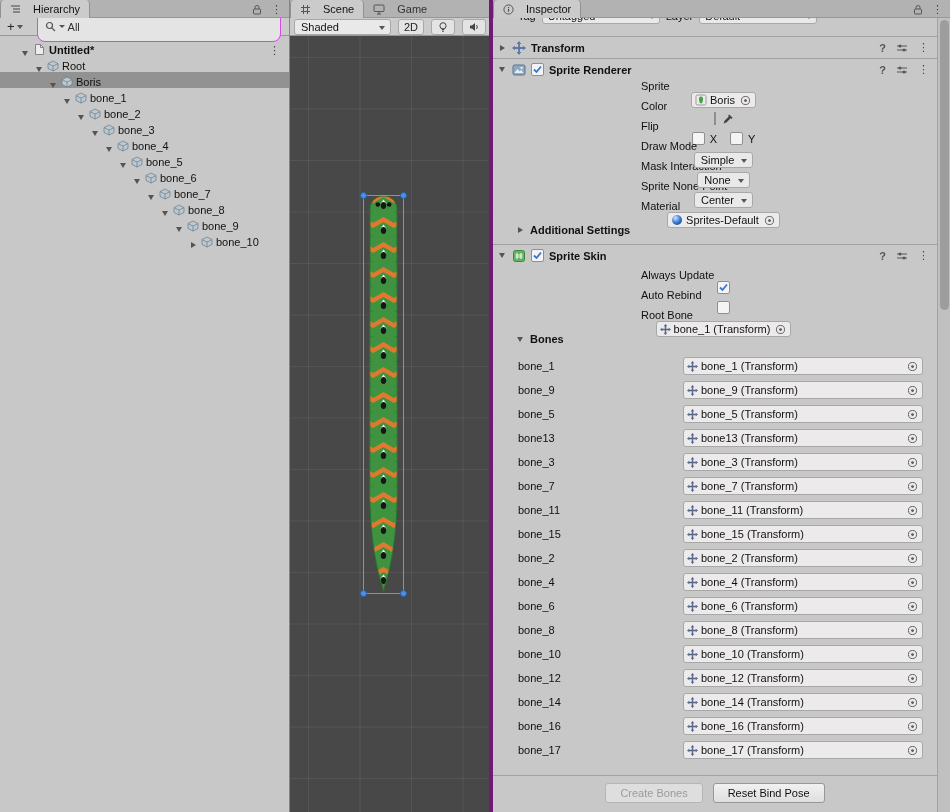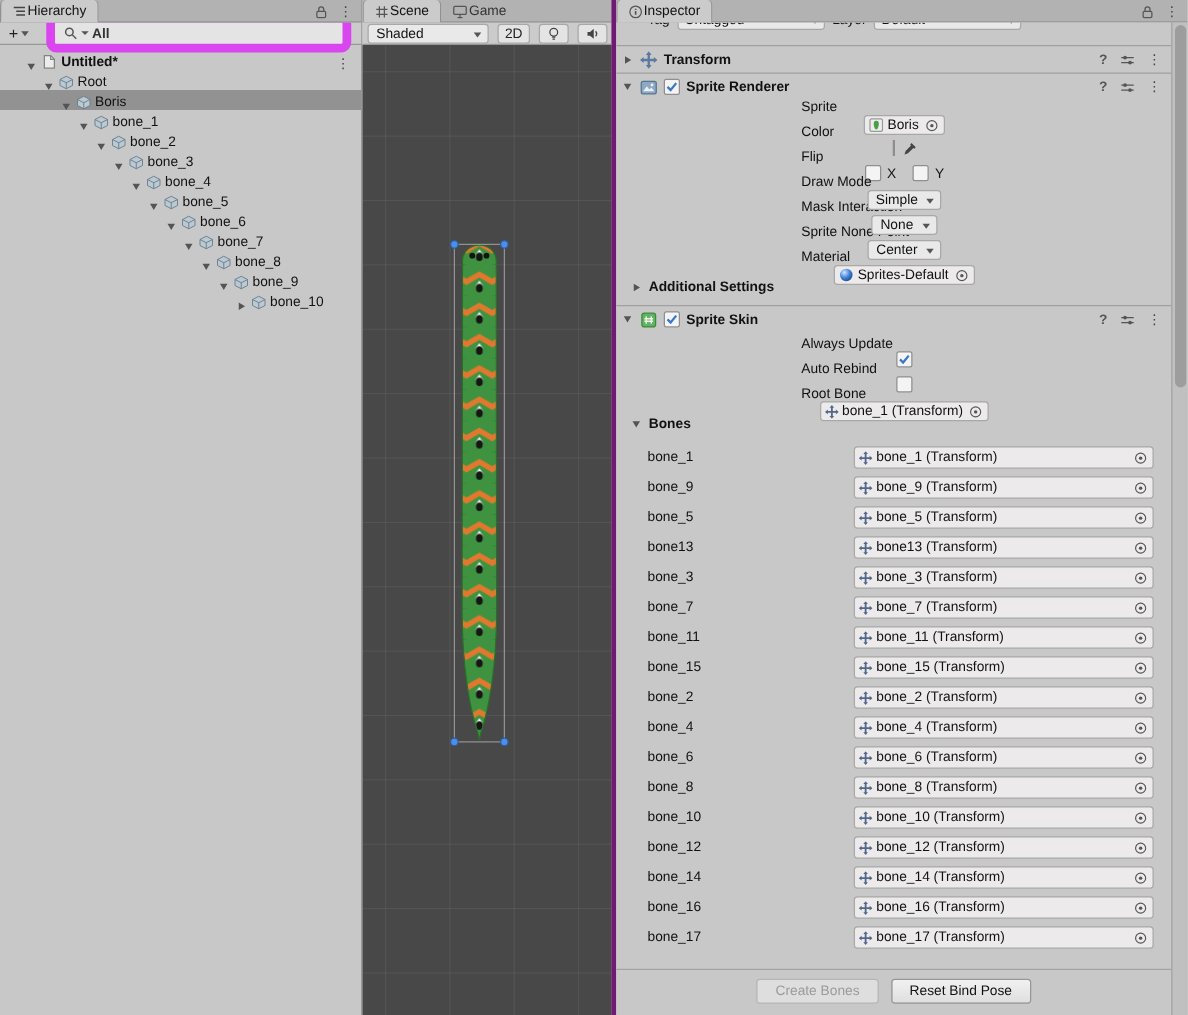--- a/index.html
+++ b/index.html
@@ -7,30 +7,30 @@
   body { font-family:"Liberation Sans","DejaVu Sans",sans-serif; font-size:11px; color:#111; background:#c8c8c8; }
   .app { position:relative; width:950px; height:812px; }
 
   .panel { position:absolute; top:0; bottom:0; background:#c8c8c8; }
   .hierarchy { left:0; width:290px; border-right:1px solid #868686; }
   .scenepanel { left:290px; width:204px; border-right:5px solid #701a75; }
   .inspector { left:493px; width:457px; }
 
   
   .tabstrip { height:18px; background:#b2b2b2; display:flex; align-items:stretch; box-shadow:inset 0 -1px 0 #979797; position:relative; }
-  .tab { display:flex; align-items:center; gap:1px; padding:0 9px; color:#333; white-space:nowrap; }
+  .tab { display:flex; align-items:center; gap:12px; padding:0 9px; color:#333; white-space:nowrap; }
   .tab.active { background:#cbcbcb; border-left:1px solid #919191; border-right:1px solid #919191; border-radius:4px 4px 0 0; color:#111; }
   .strip-right { margin-left:auto; display:flex; align-items:center; gap:9px; padding-right:7px; }
   .kebab { font-family:"DejaVu Sans",sans-serif; color:#444; font-size:11px; line-height:1; }
 
   
   .toolbar { height:18px; background:#cbcbcb; border-bottom:1px solid #979797; display:flex; align-items:center; padding:0 3px; }
   .plus-btn { display:flex; align-items:center; gap:2px; padding:0 4px; font-size:13px; color:#222; }
   .caret { width:0; height:0; border-left:3.5px solid transparent; border-right:3.5px solid transparent; border-top:4.5px solid #555; display:inline-block; }
-  .searchbox { flex:1; height:31px; margin:0 5px 0 10px; background:#e4e4e4; border:7px solid #d946ef; border-radius:8px; display:flex; align-items:center; gap:3px; padding:0 7px; color:#333;font-weight:bold; }
+  .searchbox { flex:1; height:31px; margin:0 5px 0 10px; background:#e4e4e4; border:1px solid #d946ef; border-radius:8px; display:flex; align-items:center; gap:3px; padding:0 7px; color:#333; }
   .searchbox .caret { border-top-width:3.5px; border-left-width:3px; border-right-width:3px; }
 
   
   .tree { padding-top:4px; }
   .trow { height:16px; display:flex; align-items:flex-end; gap:3px; white-space:nowrap; }
   .trow.selected { background:#929292; }
   .tri-down { width:0; height:0; border-left:3.5px solid transparent; border-right:3.5px solid transparent; border-top:5px solid #545454; flex:none; }
   .tri-right { width:0; height:0; border-top:3.5px solid transparent; border-bottom:3.5px solid transparent; border-left:5px solid #545454; flex:none; }
   .tri-spot { width:10px; display:flex; justify-content:center; flex:none; }
   .oicon { display:inline-flex; align-items:center; justify-content:center; flex:none; }
@@ -73,21 +73,21 @@
   .prop-label { width:165px; flex:none; color:#101010; }
   .prop-field { flex:1; display:flex; align-items:center; min-width:0; }
 
   .dropdown { flex:1; height:16px; background:#e9e9e9; border:1px solid #a8a8a8; border-radius:3px; display:flex; align-items:center; padding:0 18px 0 6px; position:relative; min-width:0; }
   .dropdown .caret { position:absolute; right:5px; top:6px; }
   .objfield { flex:1; height:16px; background:#eceaea; border:1px solid #a8a8a8; border-radius:3px; display:flex; align-items:center; gap:3px; padding:0 2px 0 3px; min-width:0; }
   .obj-text { flex:1; white-space:nowrap; overflow:hidden; }
   .picker { width:15px; display:flex; align-items:center; justify-content:center; flex:none; }
   .color-swatch { flex:1; height:13px; background:#fff; border:1px solid #8e8e8e; margin-right:6px; }
 
-  .foldout-row { height:20px; display:flex; align-items:center; gap:5px; padding-left:11px; font-weight:bold; }
+  .foldout-row { height:20px; display:flex; align-items:center; gap:5px; padding-left:22px; font-weight:bold; }
   .bones-list { margin-top:5px; }
   .bone-row { height:24px; display:flex; align-items:center; padding:0 14px 0 25px; }
   .bone-row .objfield { height:18px; }
 
   .skin-footer { margin-top:13px; border-top:1px solid #a2a2a2; padding-top:7px; display:flex; justify-content:center; gap:10px; }
   .btn { height:20px; border:1px solid #979797; border-radius:3px; background:linear-gradient(#f1f1f1,#dfdfdf); padding:0 14px; display:flex; align-items:center; color:#111; }
   .btn.disabled { color:#9b9b9b; border-color:#b5b5b5; background:#dedede; }
 
   svg { display:block; }
 </style>

